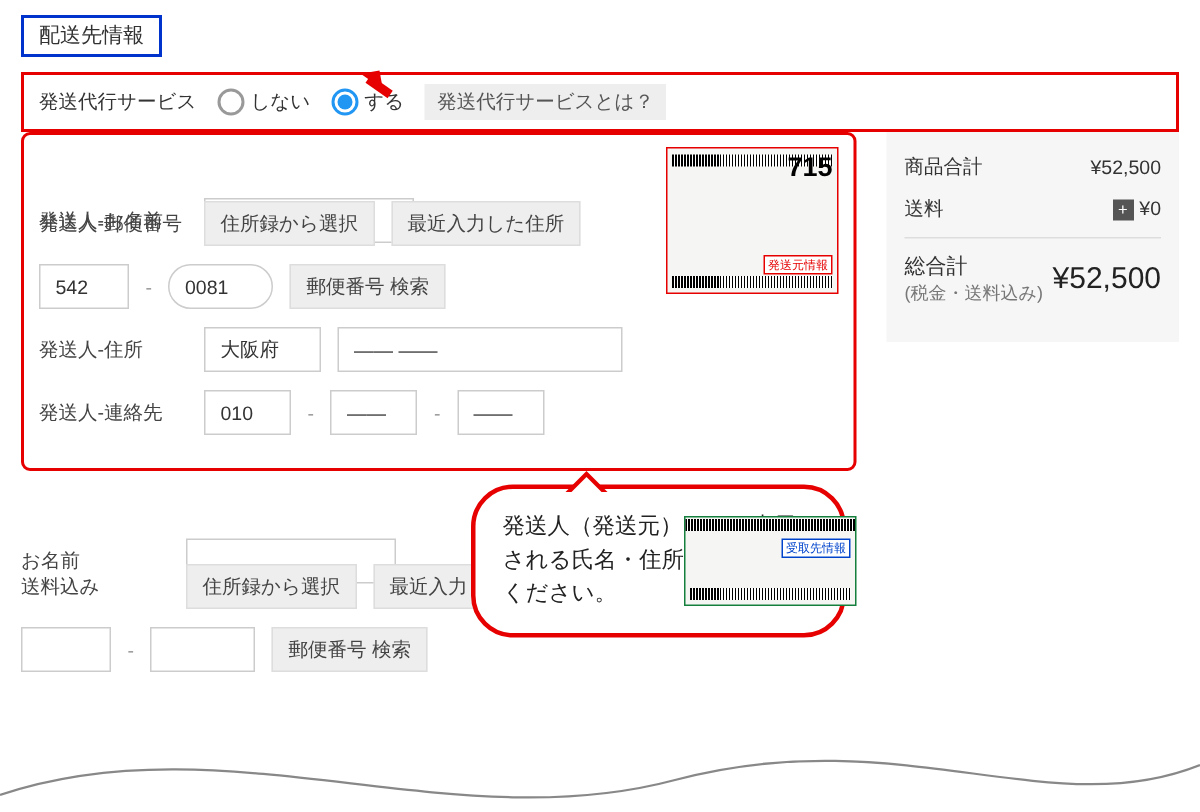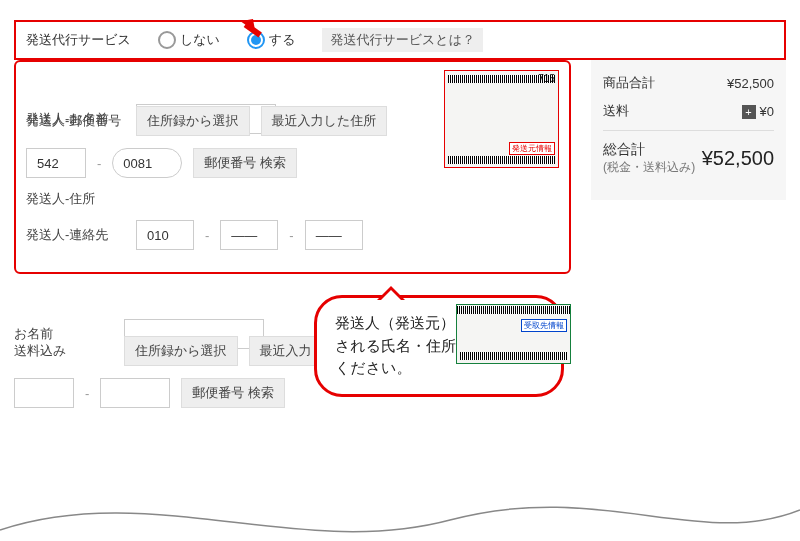--- a/index.html
+++ b/index.html
@@ -1,39 +1,39 @@
 <!DOCTYPE html>
 <html><head>
 <meta charset="utf-8">
 <style>
 html,body{margin:0;padding:0;font-family:"Hiragino Kaku Gothic ProN","Meiryo",sans-serif;font-size:13px;color:#333;width:800px;height:541px;overflow:hidden;background:#fff}
 *{box-sizing:border-box}
 .page{padding:10px 14px}
 .sec-title{display:inline-block;border:2px solid #0033cc;padding:3px 10px;color:#333;font-size:14px}
-.radio-row{border:2px solid #e60000;margin-top:10px;padding:6px 10px;display:flex;align-items:center;gap:27px}
+.radio-row{border:2px solid #e60000;margin-top:10px;padding:6px 10px;display:flex;align-items:center;gap:14px}
 .radio-wrap{display:inline-flex;align-items:center;gap:4px}
 .radio-outer{width:18px;height:18px;border:2px solid #999;border-radius:50%;display:inline-flex;align-items:center;justify-content:center}
 .radio-outer.on{border-color:#2196f3}
 .radio-inner{width:10px;height:10px;border-radius:50%;background:#2196f3}
 .help-link{background:#eee;padding:3px 8px;color:#555}
 .warn{color:#e60000;font-size:12px;margin:6px 0 4px 4px}
 .main-wrap{display:flex;gap:20px}
 .left{flex:1;position:relative}
 .right{width:195px}
 .red-box{border:2px solid #e60000;border-radius:6px;padding:8px 10px 10px;position:relative}
 .row{display:flex;align-items:center;margin-bottom:12px}
 .lbl{width:110px;color:#444}
 .flds{display:flex;gap:11px;align-items:center;flex-wrap:wrap}
 input.txt,span.txt-like{border:1px solid #ccc;height:30px;padding:0 10px;font-size:13px;background:#fff;color:#333}
 .txt-like{display:inline-flex;align-items:center;color:#bbb}
 .btn-g{display:inline-flex;align-items:center;justify-content:center;height:30px;padding:0 10px;background:#eee;border:1px solid #ddd;color:#444;cursor:pointer}
 .dash{color:#999}
 .slip{border:1px solid #e60000;width:115px;height:98px;background:#f5f5f3;font-size:7px;color:#666;position:relative;padding:3px}
 .slip .barcode{height:8px;background:repeating-linear-gradient(90deg,#000 0 1px,#fff 1px 2px);margin:1px 0}
-.slip .num{position:absolute;top:2px;right:3px;font-size:10px;font-weight:normal;color:#000}
+.slip .num{position:absolute;top:2px;right:3px;font-size:18px;font-weight:bold;color:#000}
 .slip .badge{position:absolute;right:3px;bottom:12px;border:1px solid #e60000;color:#e60000;font-size:8px;padding:0 2px;background:#fff}
 .slip2{border:1px solid #15803d;width:115px;height:60px;background:#f5f5f3;font-size:7px;color:#666;position:relative;padding:0}
 .slip2 .barcode{height:8px;background:repeating-linear-gradient(90deg,#000 0 1px,#fff 1px 2px);margin:1px 0}
 .slip2 .badge2{position:absolute;right:3px;top:14px;border:1px solid #0044cc;color:#0044cc;font-size:8px;padding:0 2px;background:#fff}
 .side-box{background:#f6f6f6;padding:14px 12px;margin-top:0}
 .s-row{display:flex;justify-content:space-between;align-items:center;margin-bottom:10px;font-size:13px}
 .s-row.total .amt{font-size:20px;color:#222}
 .s-row.total .lblt{color:#777;font-size:12px}
 .plus{display:inline-flex;width:14px;height:14px;background:#555;color:#fff;align-items:center;justify-content:center;font-size:11px;margin-right:4px}
 .hr{border-top:1px solid #ddd;margin:10px 0}
@@ -43,20 +43,21 @@
 .bubble{position:absolute;left:300px;top:235px;width:250px;border:3px solid #e60000;border-radius:28px;background:#fff;padding:14px 18px;font-size:15px;line-height:1.5;color:#222}
 .bubble::before{content:"";position:absolute;left:60px;top:-26px;width:0;height:0;border:14px solid transparent;border-bottom-color:#e60000}
 .bubble::after{content:"";position:absolute;left:63px;top:-19px;width:0;height:0;border:11px solid transparent;border-bottom-color:#fff}
 .indent{}
 .fade-curve{position:absolute;left:0;right:0;top:490px;height:70px;pointer-events:none}
 </style>
 </head>
 <body>
 
 <div class="page">
+  <span class="sec-title">配送先情報</span>
 
   <div style="position:relative">
     <div class="radio-row">
       <span>発送代行サービス</span>
       <span class="radio-wrap">
         <span class="radio-outer"></span>
         <span>しない</span>
       </span>
       <span class="radio-wrap">
         <span class="radio-outer on">
@@ -96,20 +97,24 @@
         <div class="row indent" style="width:360px">
           <div class="flds">
             <input class="txt" style="width: 60px;" value="542">
             <span class="dash">-</span>
             <input class="txt" style="width: 70px; border-radius: 15px;" value="0081">
             <span class="btn-g">郵便番号 検索</span>
           </div>
         </div>
         <div class="row">
           <div class="lbl">発送人-住所</div>
+          <div class="flds">
+            <input class="txt" style="width: 78px;" value="大阪府">
+            <span class="txt-like" style="width:190px">——  ——</span>
+          </div>
         </div>
         <div class="row">
           <div class="lbl">発送人-連絡先</div>
           <div class="flds">
             <input class="txt" style="width: 58px;" value="010">
             <span class="dash">-</span>
             <span class="txt-like" style="width:58px">——</span>
             <span class="dash">-</span>
             <span class="txt-like" style="width:58px">——</span>
           </div>

